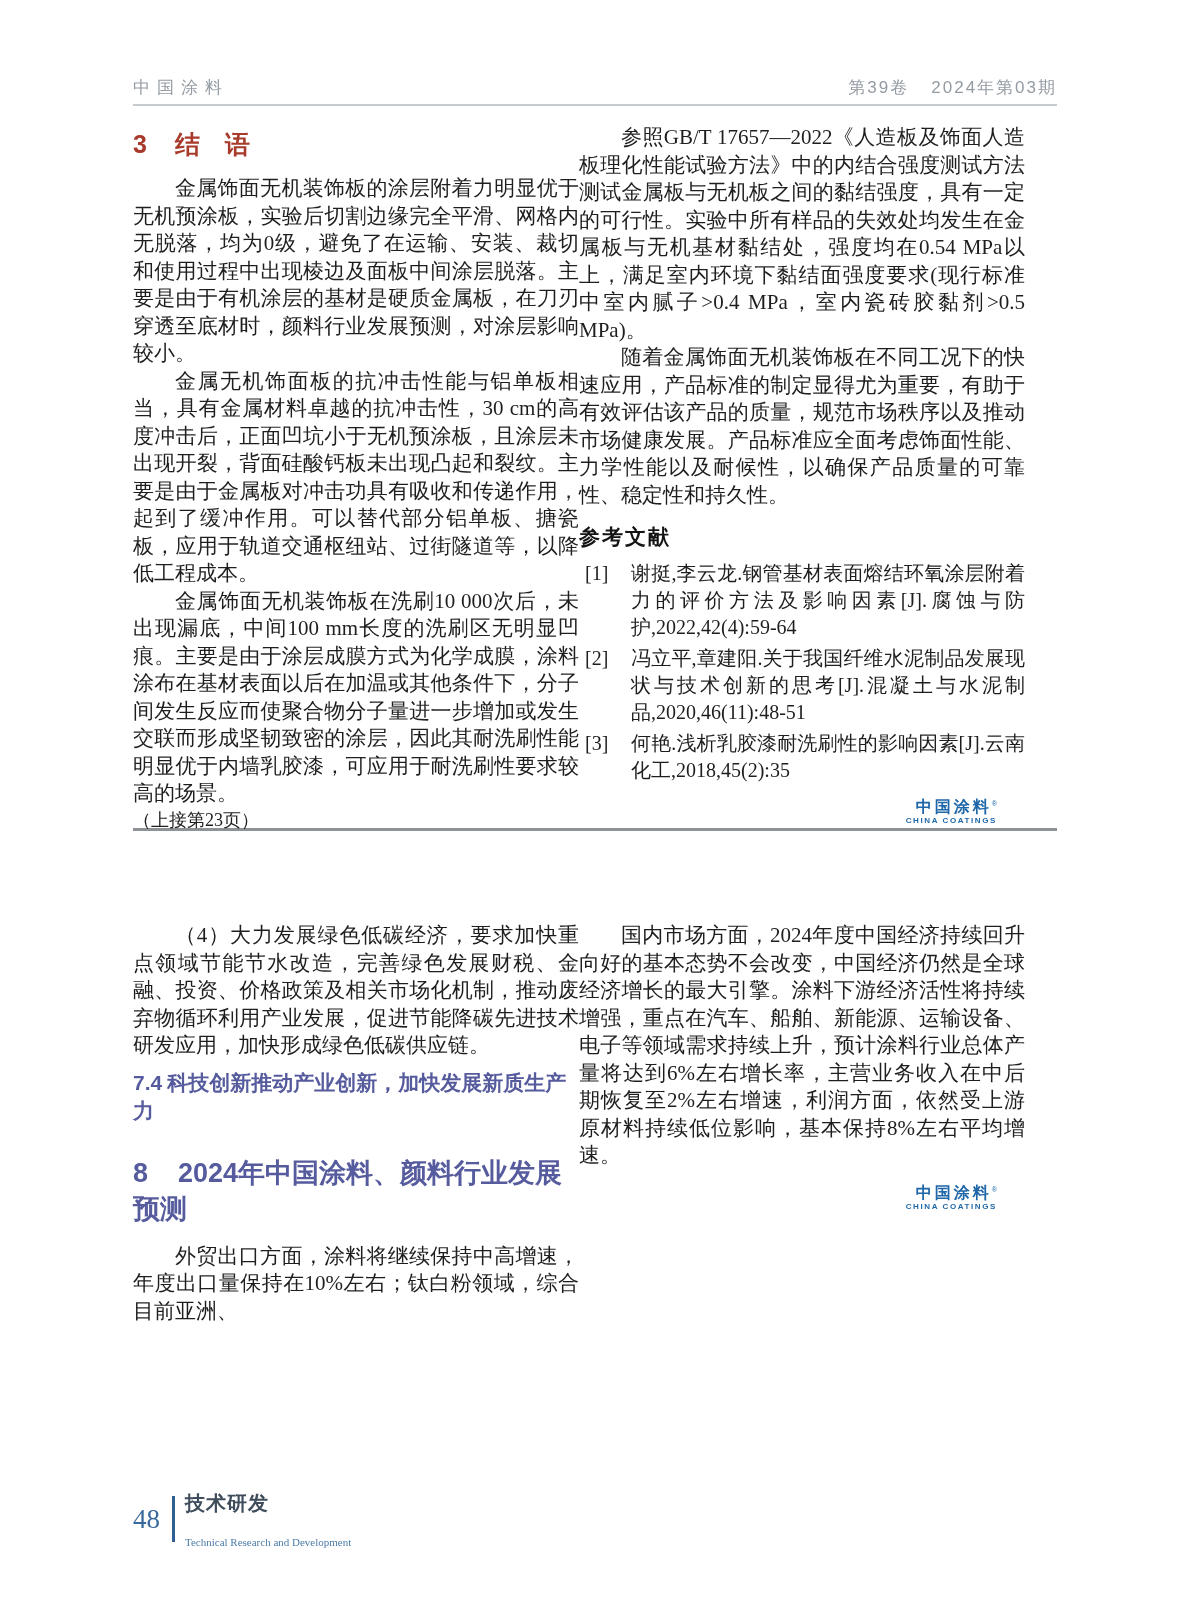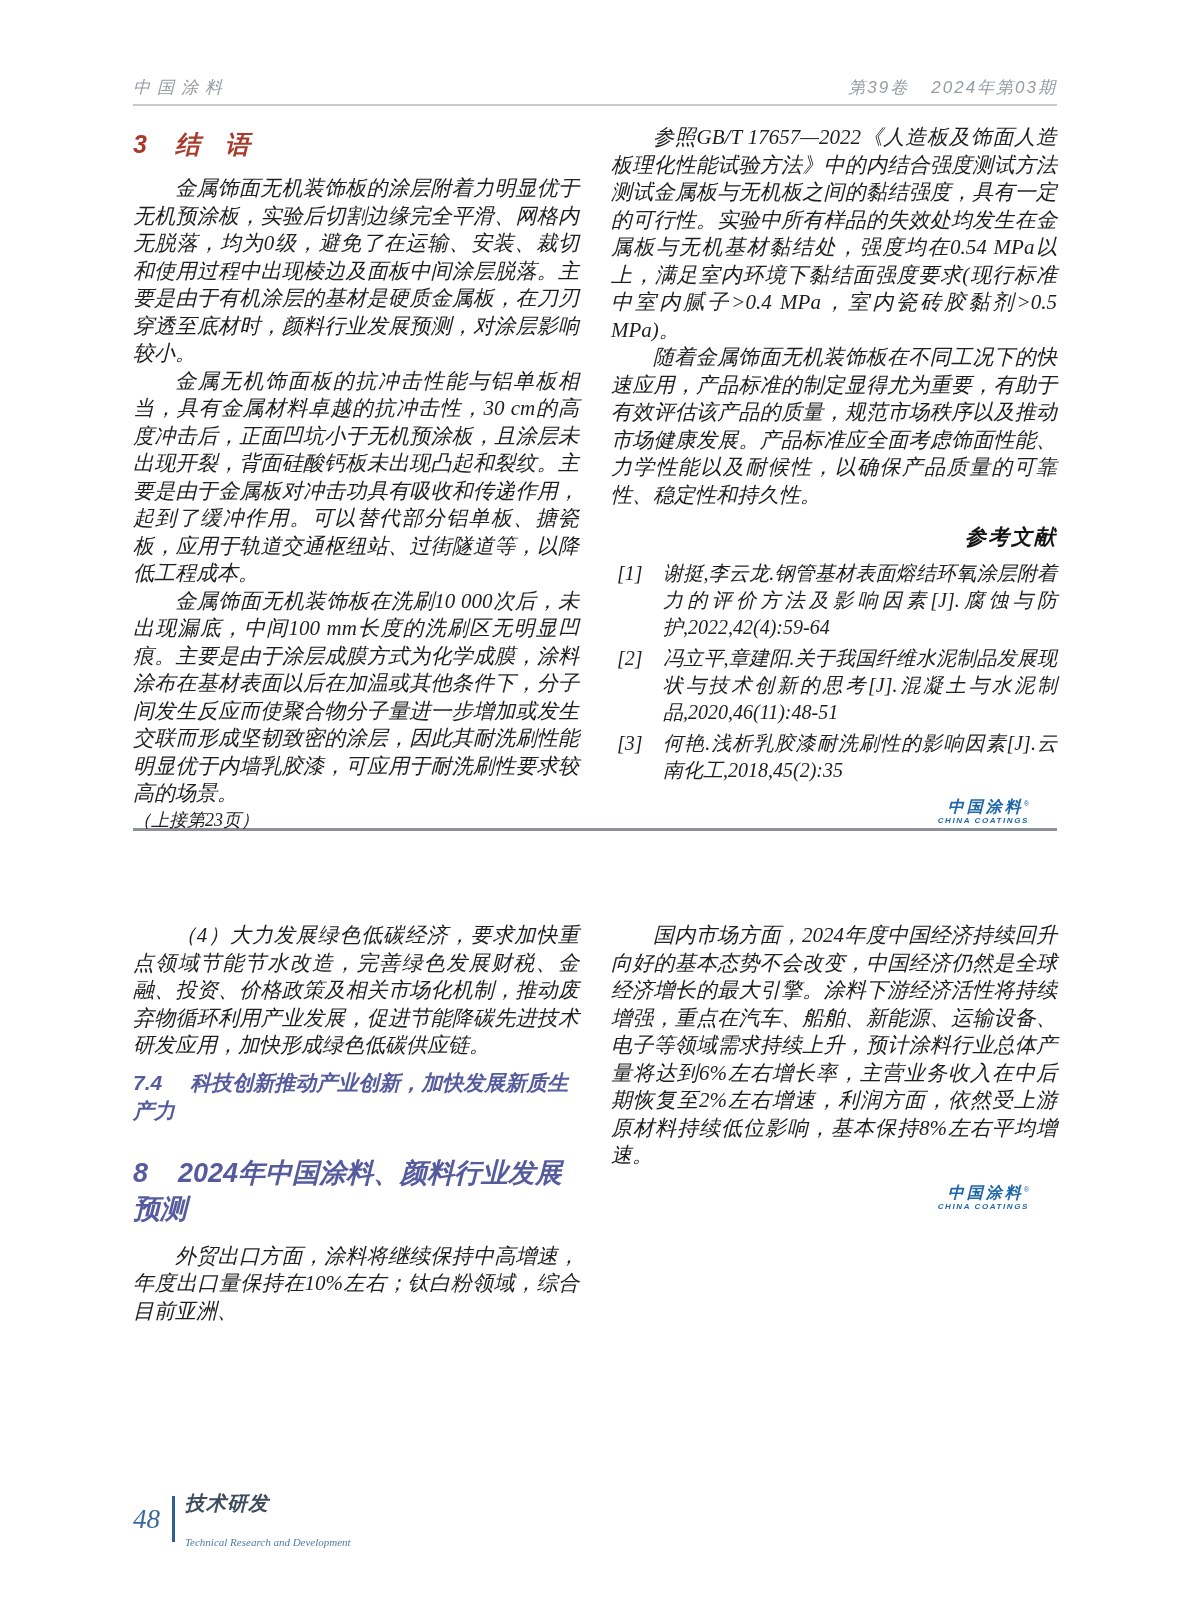--- a/index.html
+++ b/index.html
@@ -7,55 +7,55 @@
     --blue:#565B9D;
     --logo-blue:#1F67A8;
     --footer-blue:#39689C;
     --ink:#1e1e1e;
     --hdr-gray:#949BA3;
   }
   *{box-sizing:border-box;}
   html,body{margin:0;padding:0;}
   body{width:1187px;height:1600px;background:#ffffff;
        font-family:"Liberation Serif","DejaVu Serif",serif;color:var(--ink);}
-  .page{position:relative;width:1187px;height:1600px;background:#fff;overflow:hidden;font-style:italic;}
+  .page{position:relative;width:1187px;height:1600px;background:#fff;overflow:hidden;}
 
   
   .page-header{position:absolute;left:133px;top:70px;width:924px;height:36px;
       border-bottom:2px solid #C6CBD0;display:flex;justify-content:space-between;
       align-items:flex-end;padding-bottom:5px;
       font-family:"Liberation Sans","DejaVu Sans",sans-serif;
       color:var(--hdr-gray);font-size:17px;}
   .journal-name{letter-spacing:7px;}
   .issue-info span{letter-spacing:2px;}
   .issue-info .vol{margin-right:22px;}
 
   
-  .cols{position:absolute;left:133px;width:924px;display:flex;gap:32px;}
+  .cols{position:absolute;left:133px;width:924px;display:flex;}
   .top-cols{top:124px;}
   .bottom-cols{top:922px;}
   .col{width:446px;}
 
   .p-body{font-size:21px;line-height:27.5px;text-align:justify;text-indent:2em;
       margin:0;color:var(--ink);}
   .no-indent{text-indent:0;}
 
   .sec3-heading{margin:4px 0 14px 0;font-family:"Liberation Sans","DejaVu Sans",sans-serif;
       font-weight:bold;font-size:25px;color:var(--red);}
   .sec3-heading .h-num{margin-right:28px;}
 
-  .ref-heading{text-align:right;font-family:"Liberation Sans","DejaVu Sans",sans-serif;
+  .ref-heading{text-align:left;font-family:"Liberation Sans","DejaVu Sans",sans-serif;
       font-weight:bold;font-size:21px;color:#141414;margin:14px 0 9px 0;letter-spacing:2px;}
   .ref-item{font-size:20px;line-height:27px;position:relative;padding-left:52px;
       text-align:justify;margin:0 0 4px 0;}
   .ref-num{position:absolute;left:6px;}
 
   .sub-heading{font-family:"Liberation Sans","DejaVu Sans",sans-serif;font-weight:bold;
       font-size:21px;color:var(--blue);margin:9px 0 7px 0;}
-  .sub-heading .h-num{margin-right:28px;}
+  .sub-heading .h-num{margin-right:5px;}
 
   .sec8-heading{font-family:"Liberation Sans","DejaVu Sans",sans-serif;font-weight:bold;
       font-size:27px;color:var(--blue);margin:30px 0 16px 0;}
   .sec8-heading .h-num{margin-right:30px;}
 
   
   .logo{text-align:right;margin-top:14px;padding-right:28px;
       font-family:"Liberation Sans","DejaVu Sans",sans-serif;line-height:1.15;}
   .logo-cn{color:var(--logo-blue);font-weight:bold;font-size:16px;letter-spacing:3px;}
   .logo-reg{color:var(--logo-blue);font-size:7px;vertical-align:super;}

